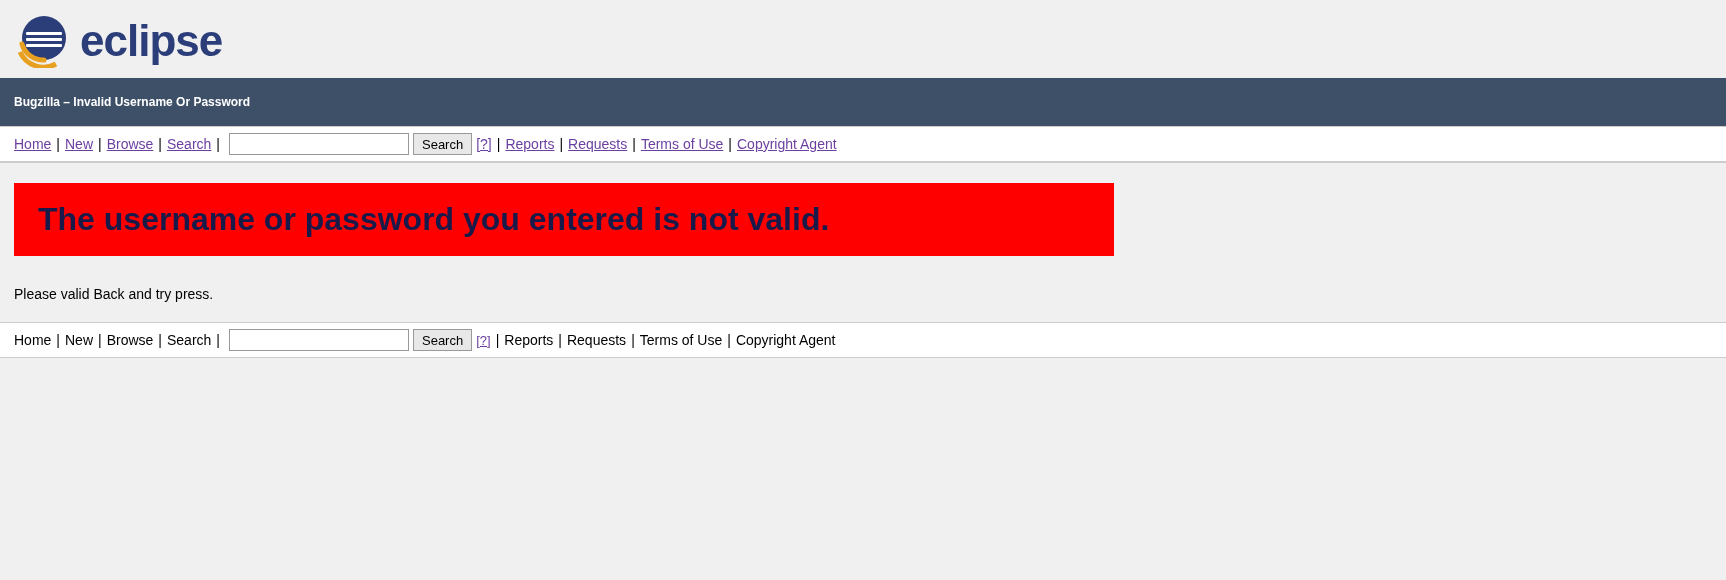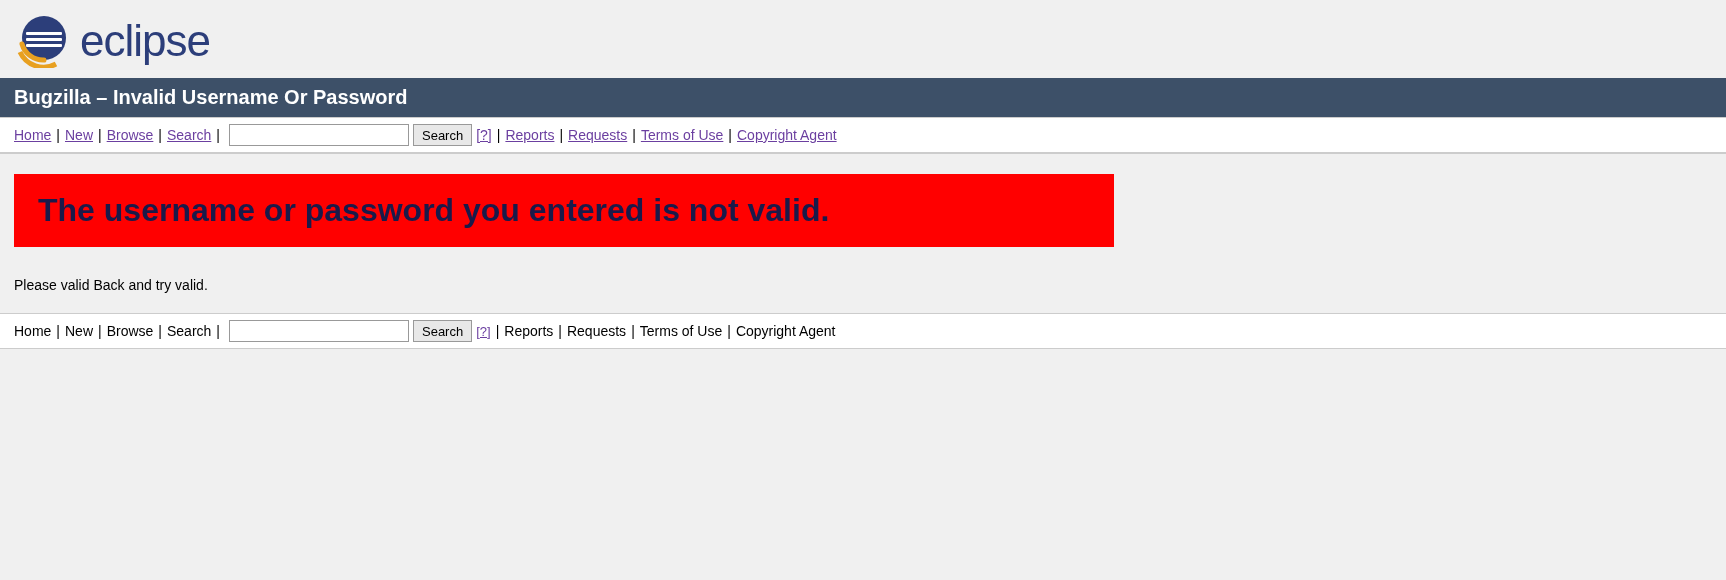--- a/index.html
+++ b/index.html
@@ -25,33 +25,33 @@
       gap: 10px;
     }
 
     .logo-icon {
       width: 54px;
       height: 54px;
     }
 
     .logo-text {
       font-size: 44px;
-      font-weight: normal;
+      font-weight: bold;
       color: #2c3e7a;
       letter-spacing: -1px;
       font-family: Arial, Helvetica, sans-serif;
     }
 
     
     .title-bar {
       background: #3d5068;
       color: #ffffff;
-      font-size: 20px;
+      font-size: 12px;
       font-weight: bold;
-      padding: 8px 14px;
+      padding: 17px 14px;
     }
 
     
     .nav-bar {
       background: #ffffff;
       border-top: 1px solid #ccc;
       border-bottom: 2px solid #ccc;
       padding: 6px 14px;
       display: flex;
       align-items: center;
@@ -187,21 +187,21 @@
   <a>Terms of Use</a>
   <span class="nav-separator">|</span>
   <a>Copyright Agent</a>
 </div>
 
 <div class="error-box">
   <span class="error-text">The username or password you entered is not valid.</span>
 </div>
 
 <div class="message-area">
-  <span>Please valid </span><strong>Back</strong><span> and try valid.</span>
+  <span>Please valid </span><strong>Back</strong><span> and try press.</span>
 </div>
 
 <div class="bottom-nav-wrapper">
   <div class="bottom-nav-bar">
     <a>Home</a>
     <span class="nav-separator">|</span>
     <a>New</a>
     <span class="nav-separator">|</span>
     <a>Browse</a>
     <span class="nav-separator">|</span>

